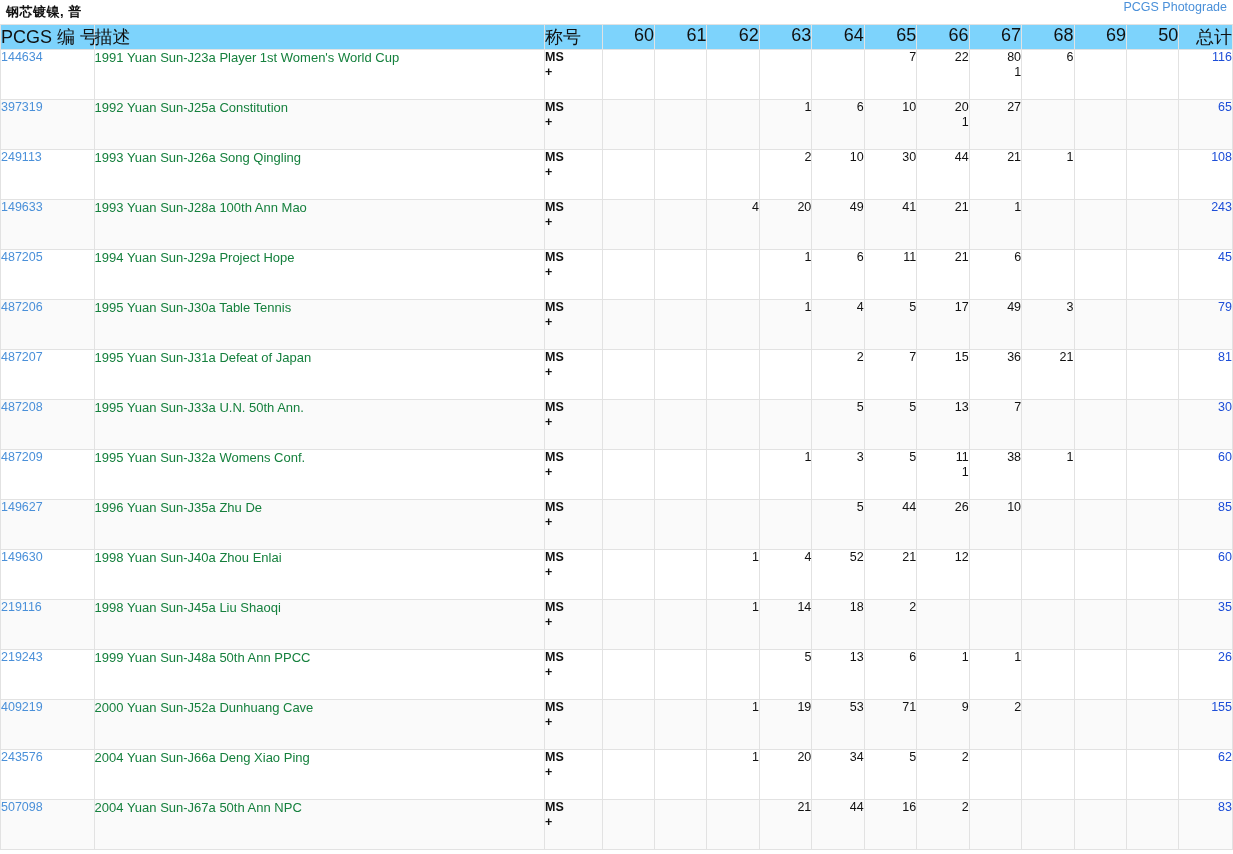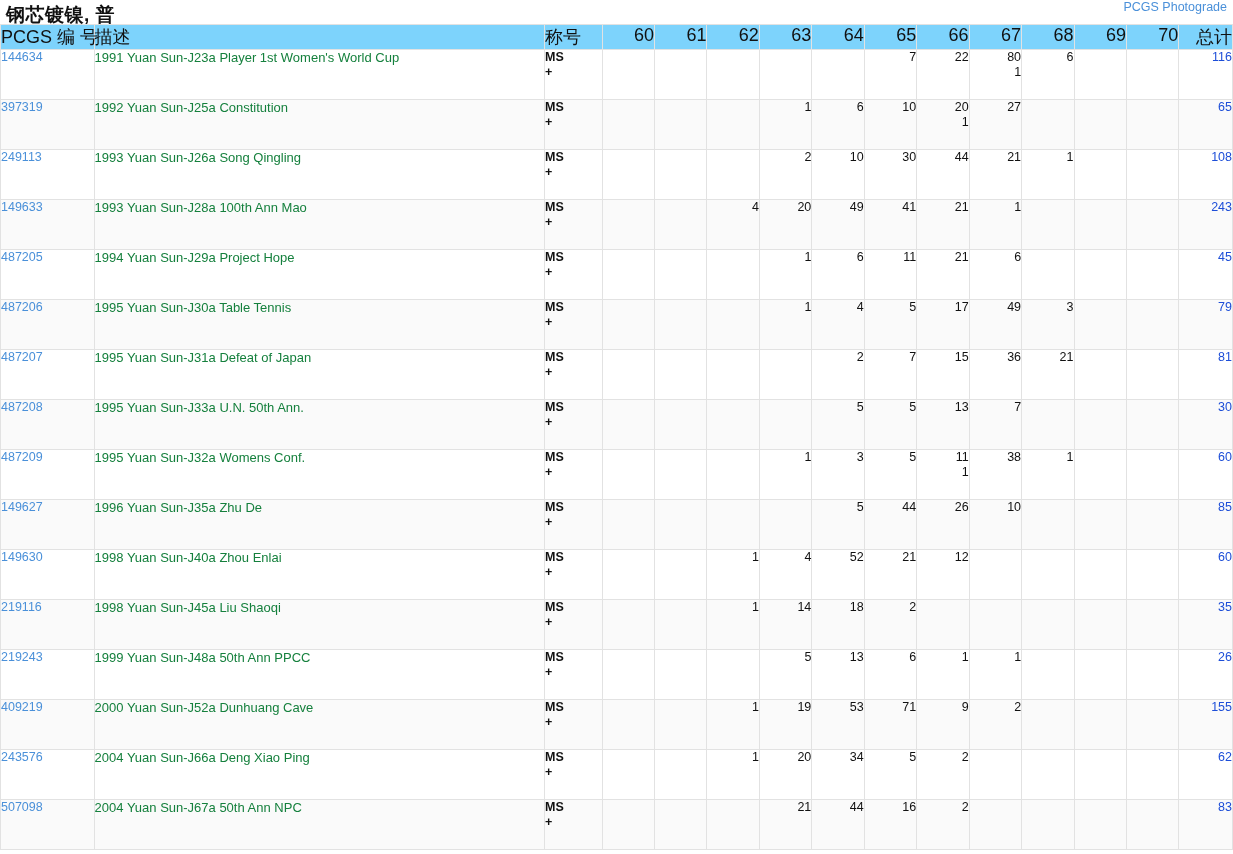--- a/index.html
+++ b/index.html
@@ -19,21 +19,21 @@
     width: 1233px;
     position: relative;
   }
   .topbar {
     position: relative;
     height: 24px;
     padding: 2px 0 0 6px;
     box-sizing: border-box;
   }
   .page-title {
-    font-size: 19px;
+    font-size: 13px;
     font-weight: bold;
     color: #111;
     letter-spacing: 0.5px;
   }
   .photograde-link {
     position: absolute;
     right: 6px;
     top: 0;
     font-size: 12.5px;
     color: #4a90d9;
@@ -149,21 +149,21 @@
         <th class="col-grade">60</th>
         <th class="col-grade">61</th>
         <th class="col-grade">62</th>
         <th class="col-grade">63</th>
         <th class="col-grade">64</th>
         <th class="col-grade">65</th>
         <th class="col-grade">66</th>
         <th class="col-grade">67</th>
         <th class="col-grade">68</th>
         <th class="col-grade">69</th>
-        <th class="col-grade">70</th>
+        <th class="col-grade">50</th>
         <th class="col-total">总计</th>
       </tr>
     </thead>
     <tbody id="table-body">
         <tr>
           <td class="cert">144634</td>
           <td class="desc">1991 Yuan Sun-J23a Player 1st Women's World Cup</td>
           <td class="desig"><span>MS</span><span class="plus">+</span></td>
           <td class="num"><span></span><span class="sub"></span></td>
           <td class="num"><span></span><span class="sub"></span></td>

